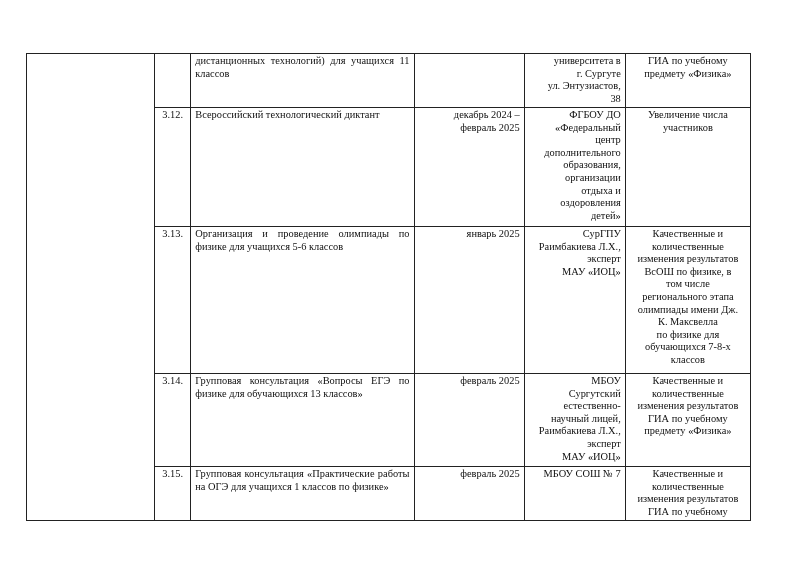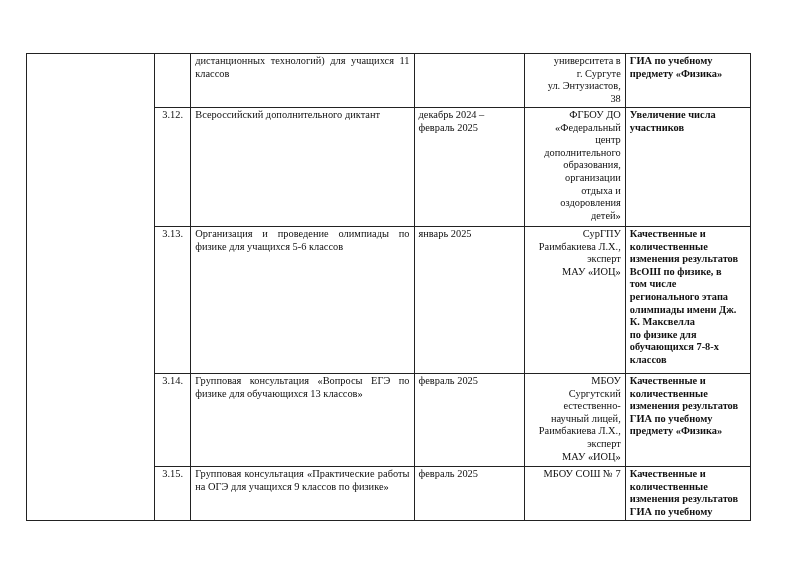--- a/index.html
+++ b/index.html
@@ -5,23 +5,23 @@
     html, body { margin: 0; padding: 0; background: #ffffff; }
     body { width: 800px; height: 566px; position: relative; overflow: hidden;
            font-family: "Liberation Serif", "DejaVu Serif", serif; color: #111; }
     .page { position: absolute; left: 0; top: 0; width: 800px; height: 566px; background: #fff; border-radius: 13px; }
     table.plan { position: absolute; left: 26px; top: 53px; width: 725px;
                  border-collapse: collapse; table-layout: fixed; font-size: 10.4px; line-height: 12.6px; }
     table.plan td { border: 1px solid #222; vertical-align: top; padding: 1px 4px 0 4px; }
     td.c-section { width: 119px; border-bottom: 1px solid #222; }
     td.c-num { width: 27px; text-align: center; padding: 1px 2px 0 2px; }
     td.c-name { width: 214px; text-align: justify; padding-left: 5px; padding-right: 4px; }
-    td.c-date { width: 101px; text-align: left; }
+    td.c-date { width: 101px; text-align: right; }
     td.c-place { width: 92px; text-align: right; padding-left: 2px; padding-right: 2px; }
-    td.c-result { width: 116px; padding-left: 2px; padding-right: 2px; font-weight: bold; }
+    td.c-result { width: 116px; text-align: center; padding-left: 2px; padding-right: 2px; }
     .ml { white-space: pre-line; }
     tr.r0 td { height: 52px; }
     tr.r1 td { height: 117px; }
     tr.r2 td { height: 145px; }
     tr.r3 td { height: 91px; margin-left: 24px; }
     tr.r4 td { height: 52px; }
   </style>
 </head>
 <body>
 
@@ -35,21 +35,21 @@
         <td class="c-date ml"></td>
         <td class="c-place ml">университета в
 г. Сургуте
 ул. Энтузиастов,
 38</td>
         <td class="c-result ml">ГИА по учебному
 предмету «Физика»</td>
       </tr>
       <tr class="r1">
         <td class="c-num">3.12.</td>
-        <td class="c-name">Всероссийский дополнительного диктант</td>
+        <td class="c-name">Всероссийский технологический диктант</td>
         <td class="c-date ml">декабрь 2024 –
 февраль 2025</td>
         <td class="c-place ml">ФГБОУ ДО
 «Федеральный
 центр
 дополнительного
 образования,
 организации
 отдыха и
 оздоровления
@@ -89,21 +89,21 @@
 эксперт
 МАУ «ИОЦ»</td>
         <td class="c-result ml">Качественные и
 количественные
 изменения результатов
 ГИА по учебному
 предмету «Физика»</td>
       </tr>
       <tr class="r4">
         <td class="c-num">3.15.</td>
-        <td class="c-name">Групповая консультация «Практические работы на ОГЭ для учащихся 9 классов по физике»</td>
+        <td class="c-name">Групповая консультация «Практические работы на ОГЭ для учащихся 1 классов по физике»</td>
         <td class="c-date ml">февраль 2025</td>
         <td class="c-place ml">МБОУ СОШ № 7</td>
         <td class="c-result ml">Качественные и
 количественные
 изменения результатов
 ГИА по учебному</td>
       </tr>
     </tbody>
   </table>
 </div>

